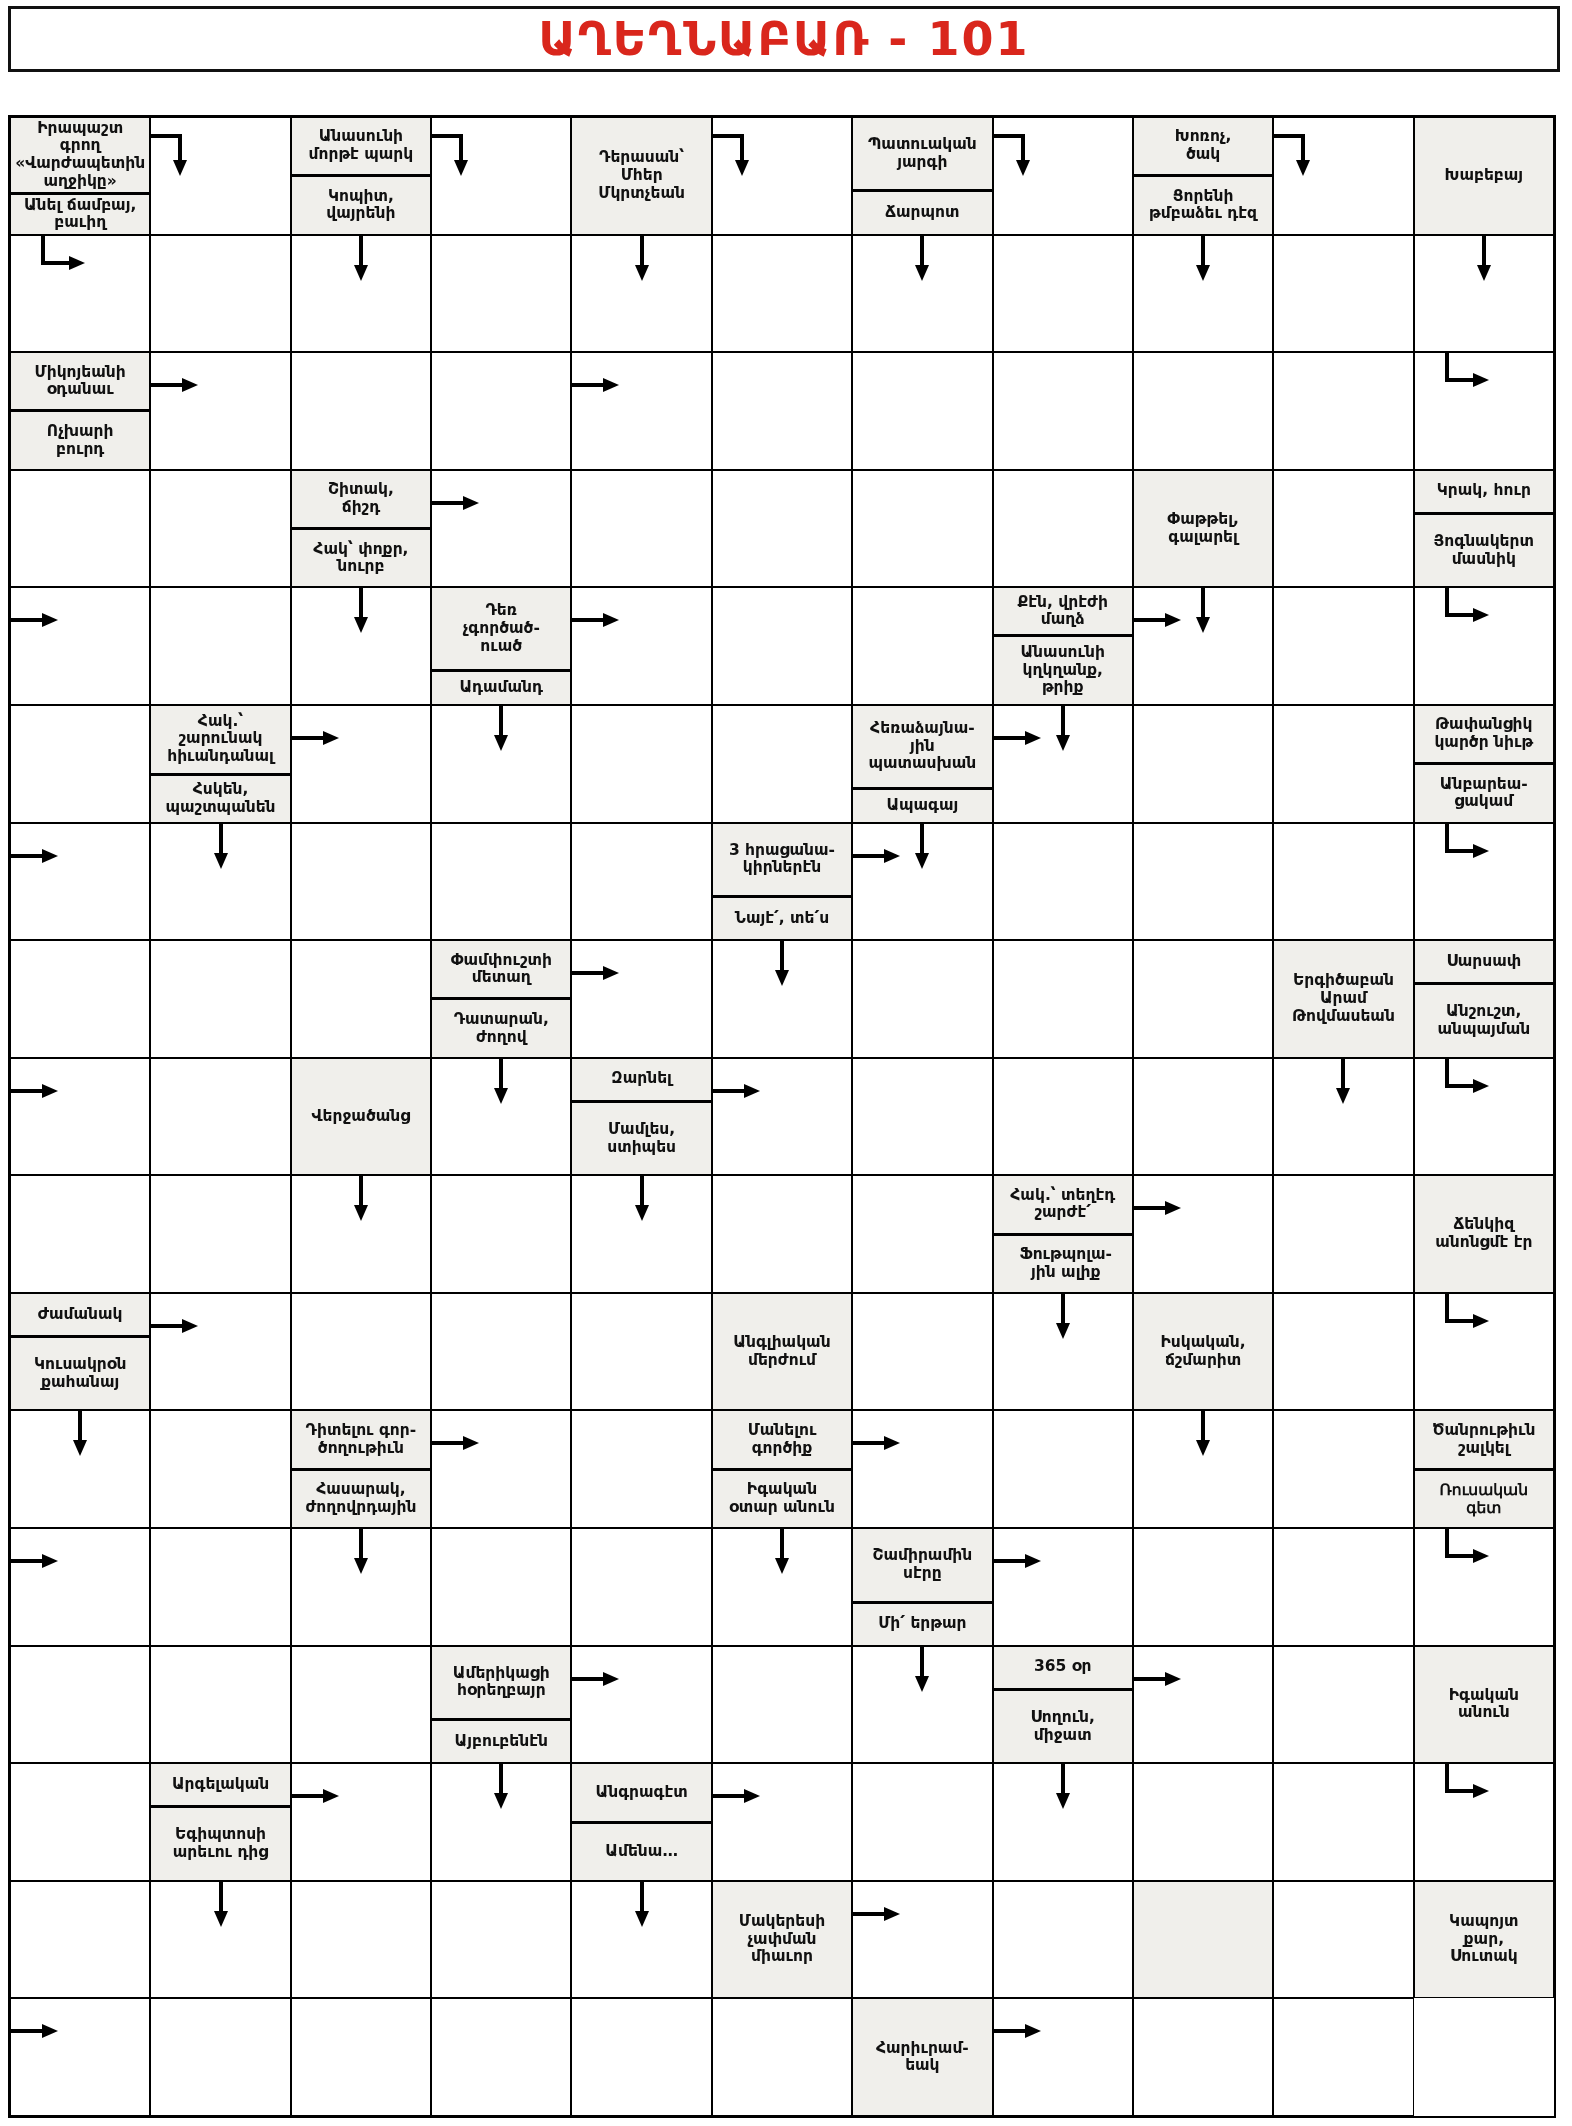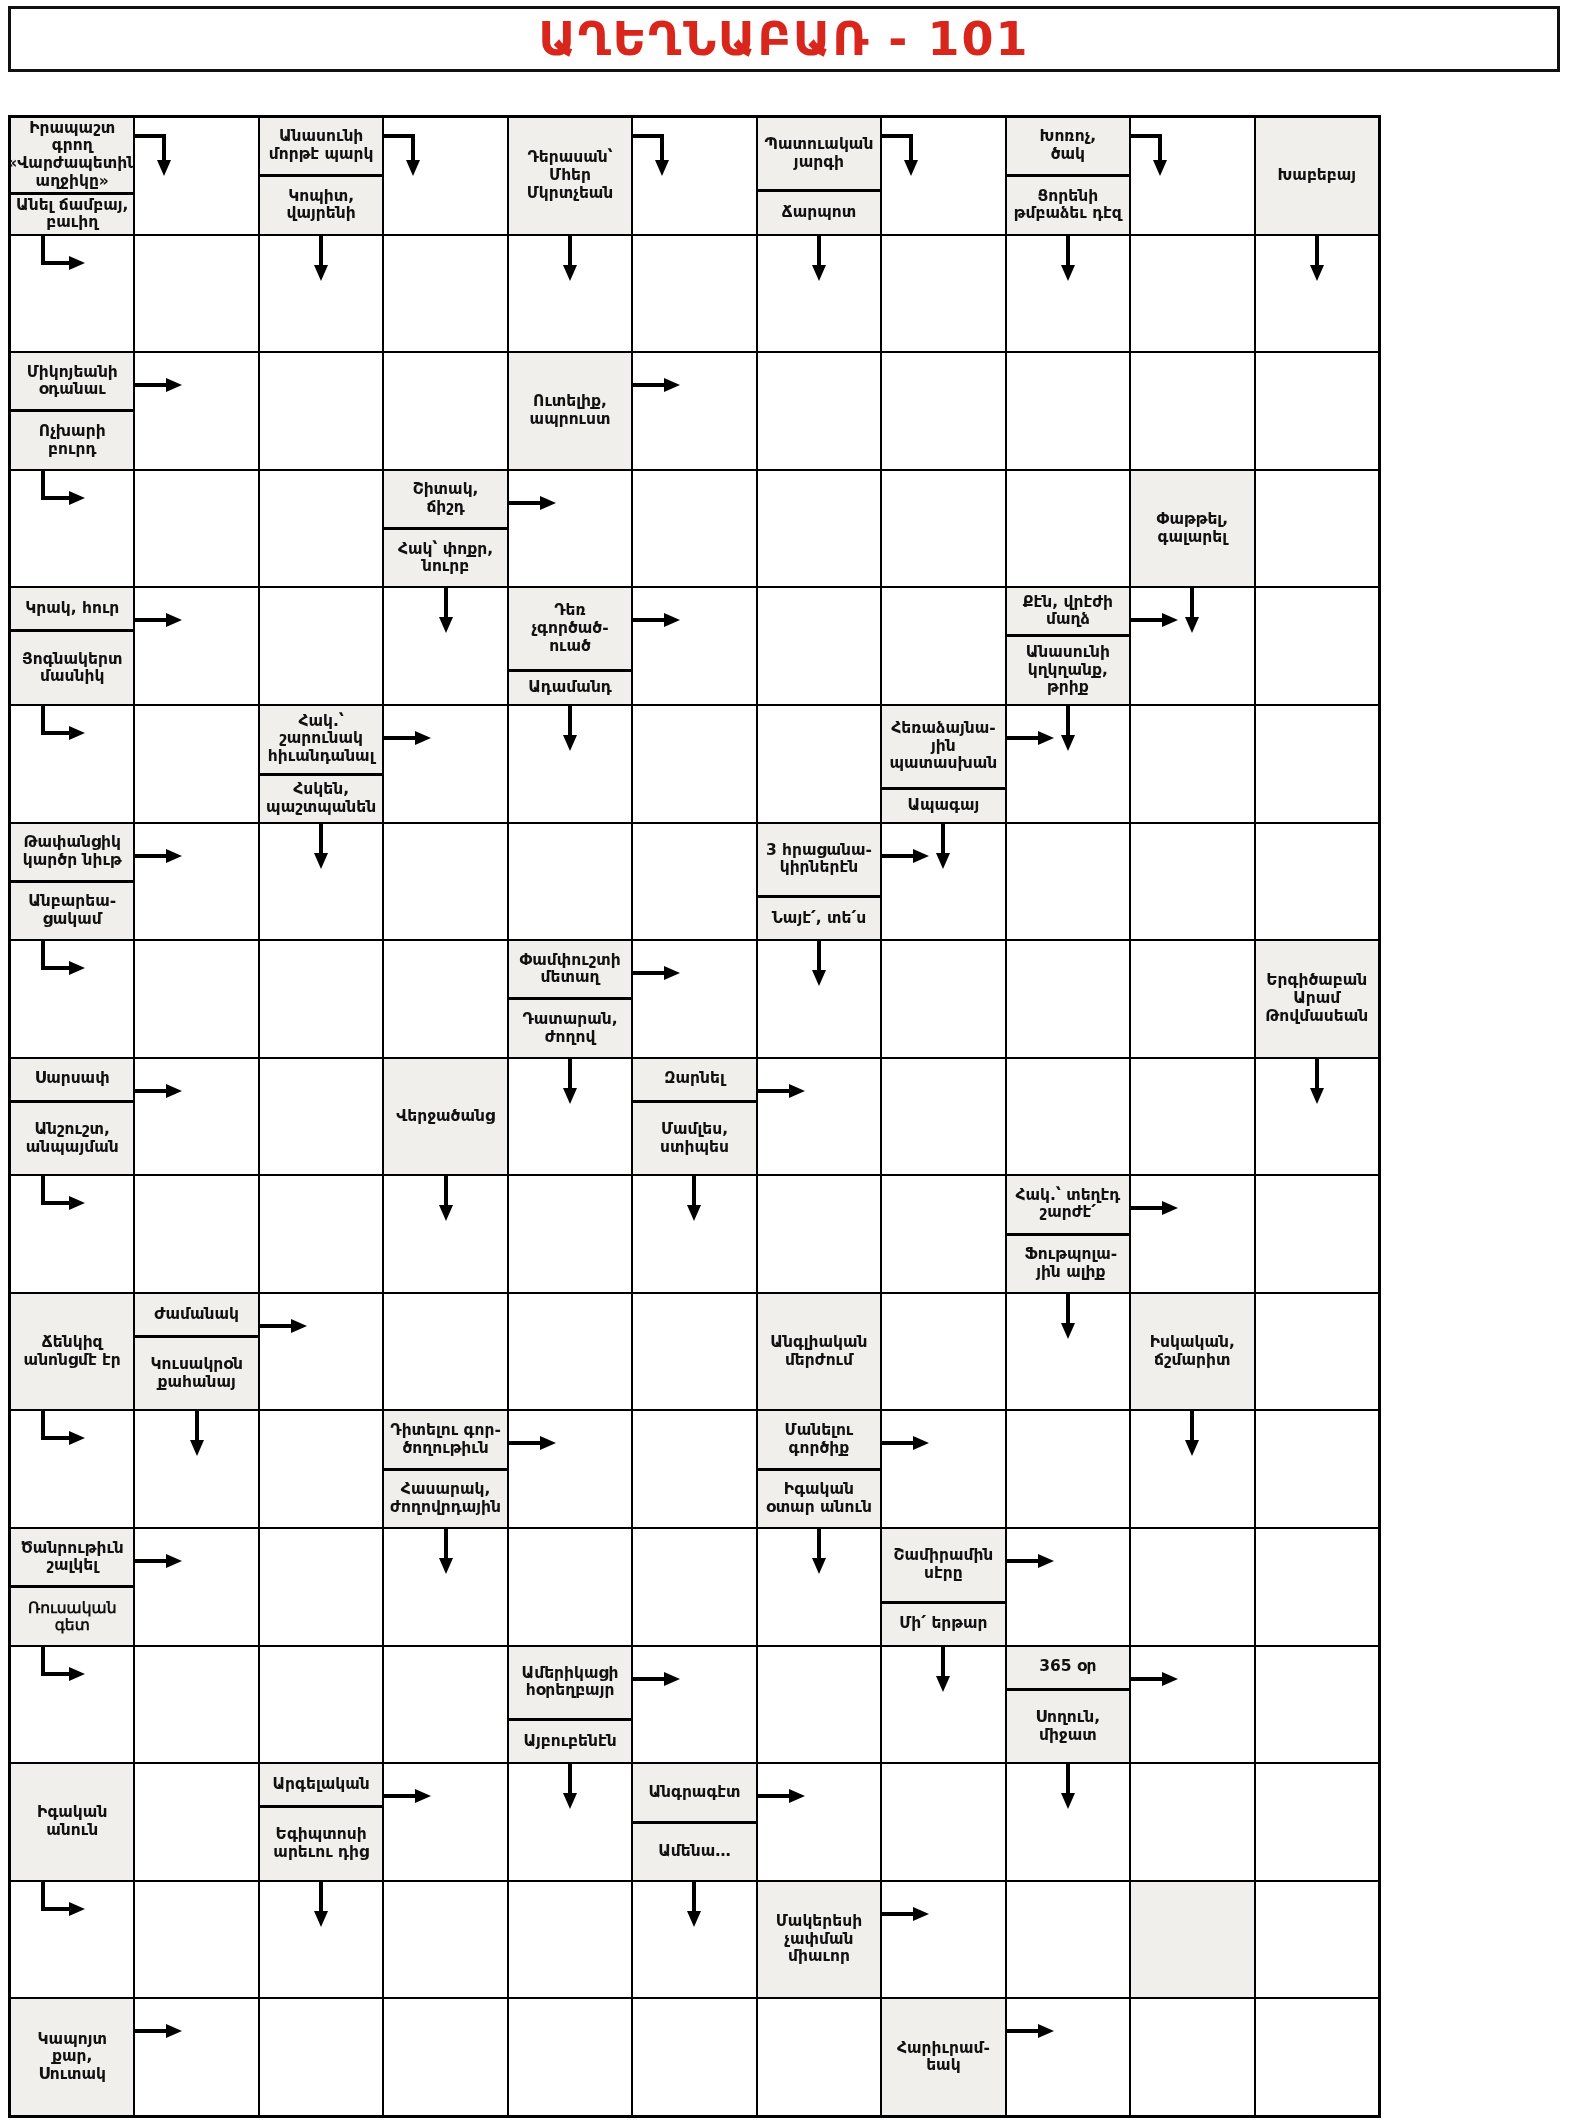--- a/index.html
+++ b/index.html
@@ -2,21 +2,21 @@
 <html><head>
 <meta charset="utf-8">
 <style>
   html,body{margin:0;padding:0;background:#ffffff;}
   .page{position:relative;width:1572px;height:2126px;background:#fff;
         font-family:"DejaVu Sans", sans-serif;border-radius:27px;}
   .title-box{position:absolute;left:8px;top:6px;width:1552px;height:66px;
         border:3px solid #111;box-sizing:border-box;display:flex;
         align-items:center;justify-content:center;}
   .title-text{font-size:46px;font-weight:bold;letter-spacing:2px;color:#d9261c;}
-  .grid{position:absolute;left:8px;top:115px;width:1373px;height:2003px;
+  .grid{position:absolute;left:8px;top:115px;width:1548px;height:2003px;
         border:2px solid #000;box-sizing:border-box;
         display:grid;}
   .cell{border:1.5px solid #000;box-sizing:border-box;position:relative;
         background:#fff;overflow:hidden;}
   .cell.clue{background:#f0efeb;display:flex;flex-direction:column;}
   .clue-part{display:flex;flex-direction:column;align-items:center;justify-content:center;
         text-align:center;font-weight:bold;font-size:15.5px;line-height:1.14;color:#111;
         padding:1px 2px;box-sizing:border-box;}
   .clue-part.divided{border-top:3px solid #000;}
   .arr{position:absolute;pointer-events:none;}
@@ -170,26 +170,20 @@
         </div>
       </div>
       <div class="cell">
         <svg class="arr arr-right" width="50" height="40" viewBox="0 0 50 40">
           <path d="M0,20 H34"></path>
           <polygon points="32,13 48,20 32,27"></polygon>
         </svg>
       </div>
       <div class="cell"></div>
       <div class="cell"></div>
-      <div class="cell clue">
-        <div class="clue-part" style="flex-grow: 2.7;">
-          <span>Ուտելիք,</span>
-          <span>ապրուստ</span>
-        </div>
-      </div>
       <div class="cell">
         <svg class="arr arr-right" width="50" height="40" viewBox="0 0 50 40">
           <path d="M0,20 H34"></path>
           <polygon points="32,13 48,20 32,27"></polygon>
         </svg>
       </div>
       <div class="cell"></div>
       <div class="cell"></div>
       <div class="cell"></div>
       <div class="cell"></div>

